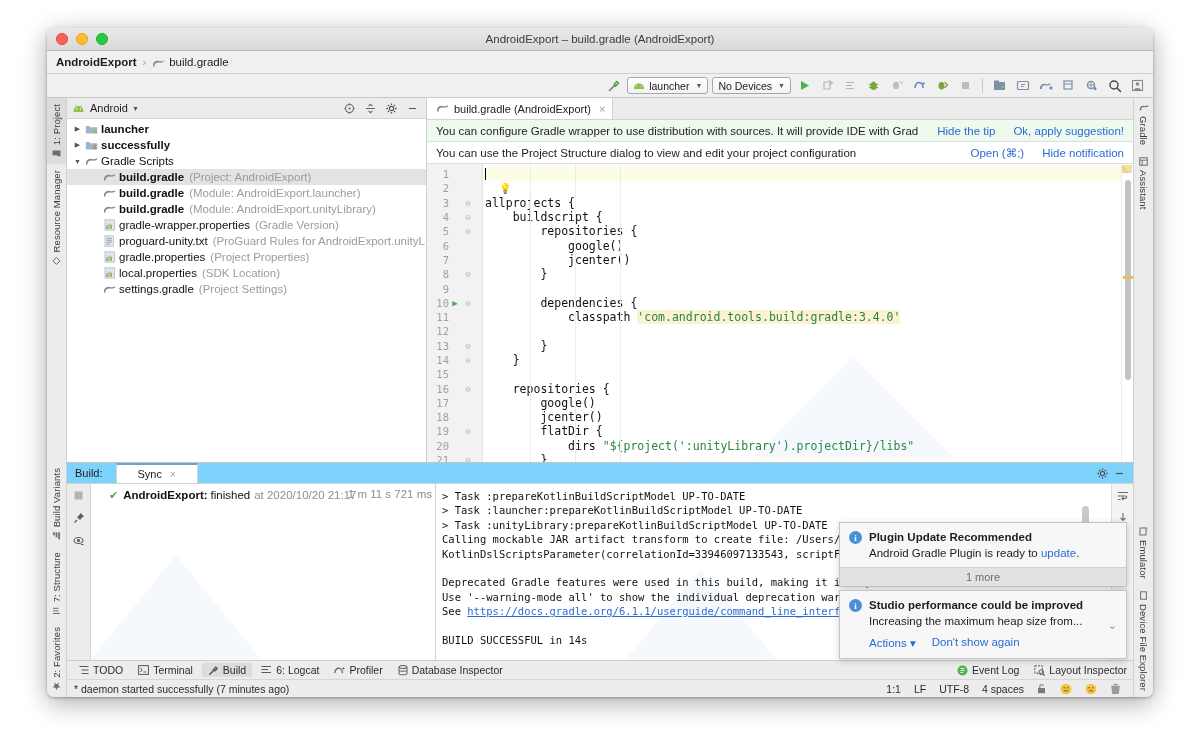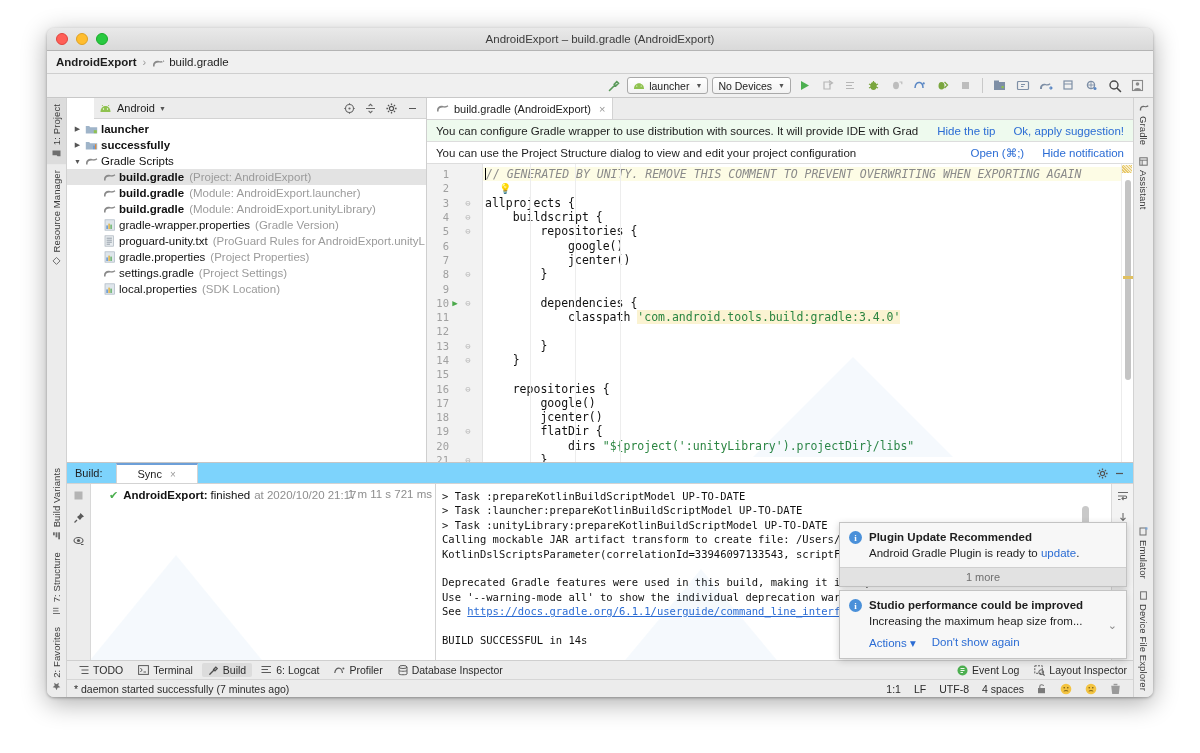--- a/index.html
+++ b/index.html
@@ -105,21 +105,21 @@
   .project-panel {
     width: 360px; min-width: 360px;
     background: #ffffff;
     border-right: 1px solid #cfcfcf;
     display: flex; flex-direction: column;
   }
   .pp-header {
     height: 21px; min-height: 21px;
     background: #ececec; border-bottom: 1px solid #d3d3d3;
     display: flex; align-items: center; padding: 0 5px;
-    font-size: 11px; gap: 4px; margin-left: 27px;
+    font-size: 11px; gap: 4px;
   }
   .pp-title { color: #1d1d1d; }
   .pp-ico-andr {
     width: 13px; height: 9px; margin-right: 1px;
   }
   .pp-header .spacer { flex: 1; }
   .pp-btn {
     width: 17px; height: 17px; display: flex;
     align-items: center; justify-content: center; color: #555;
   }
@@ -624,39 +624,39 @@
                       <rect x="4.4" y="4.6" width="1.4" height="5.4" fill="#e0b03a"></rect>
                       <rect x="6.4" y="5.6" width="1.4" height="4.4" fill="#62b062"></rect>
                     </svg>
                   </span>
                   <span class="tlabel">gradle.properties</span>
                   <span class="tdesc">(Project Properties)</span>
                 </div>
                 <div class="tnode" style="padding-left: 22px;">
                   <span class="tw"></span>
                   <span class="ticon">
-                    <svg width="13" height="9" viewBox="0 0 13 9">
-                      <path d="M1 6 C1 3 4 1 7 2 C9 2.5 10.5 2 11.6 1.2 L12.4 2.3 C11.2 3.3 9.6 3.9 7.8 3.6 C5 3.1 2.6 4.2 2.6 6.4 L2.6 7.6 L1 7.6 Z" fill="#8a8a8a"></path>
-                    </svg>
-                  </span>
-                  <span class="tlabel">settings.gradle</span>
-                  <span class="tdesc">(Project Settings)</span>
-                </div>
-                <div class="tnode" style="padding-left: 22px;">
-                  <span class="tw"></span>
-                  <span class="ticon">
                     <svg width="12" height="12" viewBox="0 0 12 12">
                       <rect x="1" y="0.8" width="9.5" height="10.4" fill="#dfe6ec" stroke="#aab6c2" stroke-width="0.7"></rect>
                       <rect x="2.4" y="6.4" width="1.4" height="3.6" fill="#5a8fd0"></rect>
                       <rect x="4.4" y="4.6" width="1.4" height="5.4" fill="#e0b03a"></rect>
                       <rect x="6.4" y="5.6" width="1.4" height="4.4" fill="#62b062"></rect>
                     </svg>
                   </span>
                   <span class="tlabel">local.properties</span>
                   <span class="tdesc">(SDK Location)</span>
+                </div>
+                <div class="tnode" style="padding-left: 22px;">
+                  <span class="tw"></span>
+                  <span class="ticon">
+                    <svg width="13" height="9" viewBox="0 0 13 9">
+                      <path d="M1 6 C1 3 4 1 7 2 C9 2.5 10.5 2 11.6 1.2 L12.4 2.3 C11.2 3.3 9.6 3.9 7.8 3.6 C5 3.1 2.6 4.2 2.6 6.4 L2.6 7.6 L1 7.6 Z" fill="#8a8a8a"></path>
+                    </svg>
+                  </span>
+                  <span class="tlabel">settings.gradle</span>
+                  <span class="tdesc">(Project Settings)</span>
                 </div>
               </div>
         </div>
 
         <div class="editor-col">
           <div class="tabbar">
             <div class="etab">
               <span>
                 <svg width="13" height="9" viewBox="0 0 13 9">
                       <path d="M1 6 C1 3 4 1 7 2 C9 2.5 10.5 2 11.6 1.2 L12.4 2.3 C11.2 3.3 9.6 3.9 7.8 3.6 C5 3.1 2.6 4.2 2.6 6.4 L2.6 7.6 L1 7.6 Z" fill="#8a8a8a"></path>
@@ -789,21 +789,21 @@
             <div class="code">
               <div class="vline" style="left:47px"></div>
               <div class="vline" style="left:92px"></div>
               <div class="vline" style="left:137px"></div>
               <div class="unity-watermark">
                 <svg width="220" height="110" viewBox="0 0 220 110">
                       <path d="M110 5 L210 105 L10 105 Z" fill="#5aa0dd"></path>
                     </svg>
               </div>
 
-            <div class="cline hl"><span class="caret"></span><span class="cmt">// GENERATED BY UNITY. REMOVE THIS COMMENT TO PREVENT OVERWRITING WHEN EXPORTING AGAIN</span></div>
+            <div class="cline hl"><span class="caret"></span></div>
                   <div class="cline"><span style="padding-left:14px" class="bulb">💡</span></div>
                   <div class="cline"><span class="kw">allprojects {</span></div>
                   <div class="cline"><span class="kw">    buildscript {</span></div>
                   <div class="cline"><span class="kw">        repositories {</span></div>
                   <div class="cline"><span class="kw">            google()</span></div>
                   <div class="cline"><span class="kw">            jcenter()</span></div>
                   <div class="cline"><span class="kw">        }</span></div>
                   <div class="cline"><span class="kw"></span></div>
                   <div class="cline"><span class="kw">        dependencies {</span></div>
                   <div class="cline"><span class="kw">            classpath </span><span class="str strhl">'com.android.tools.build:gradle:3.4.0'</span></div>

